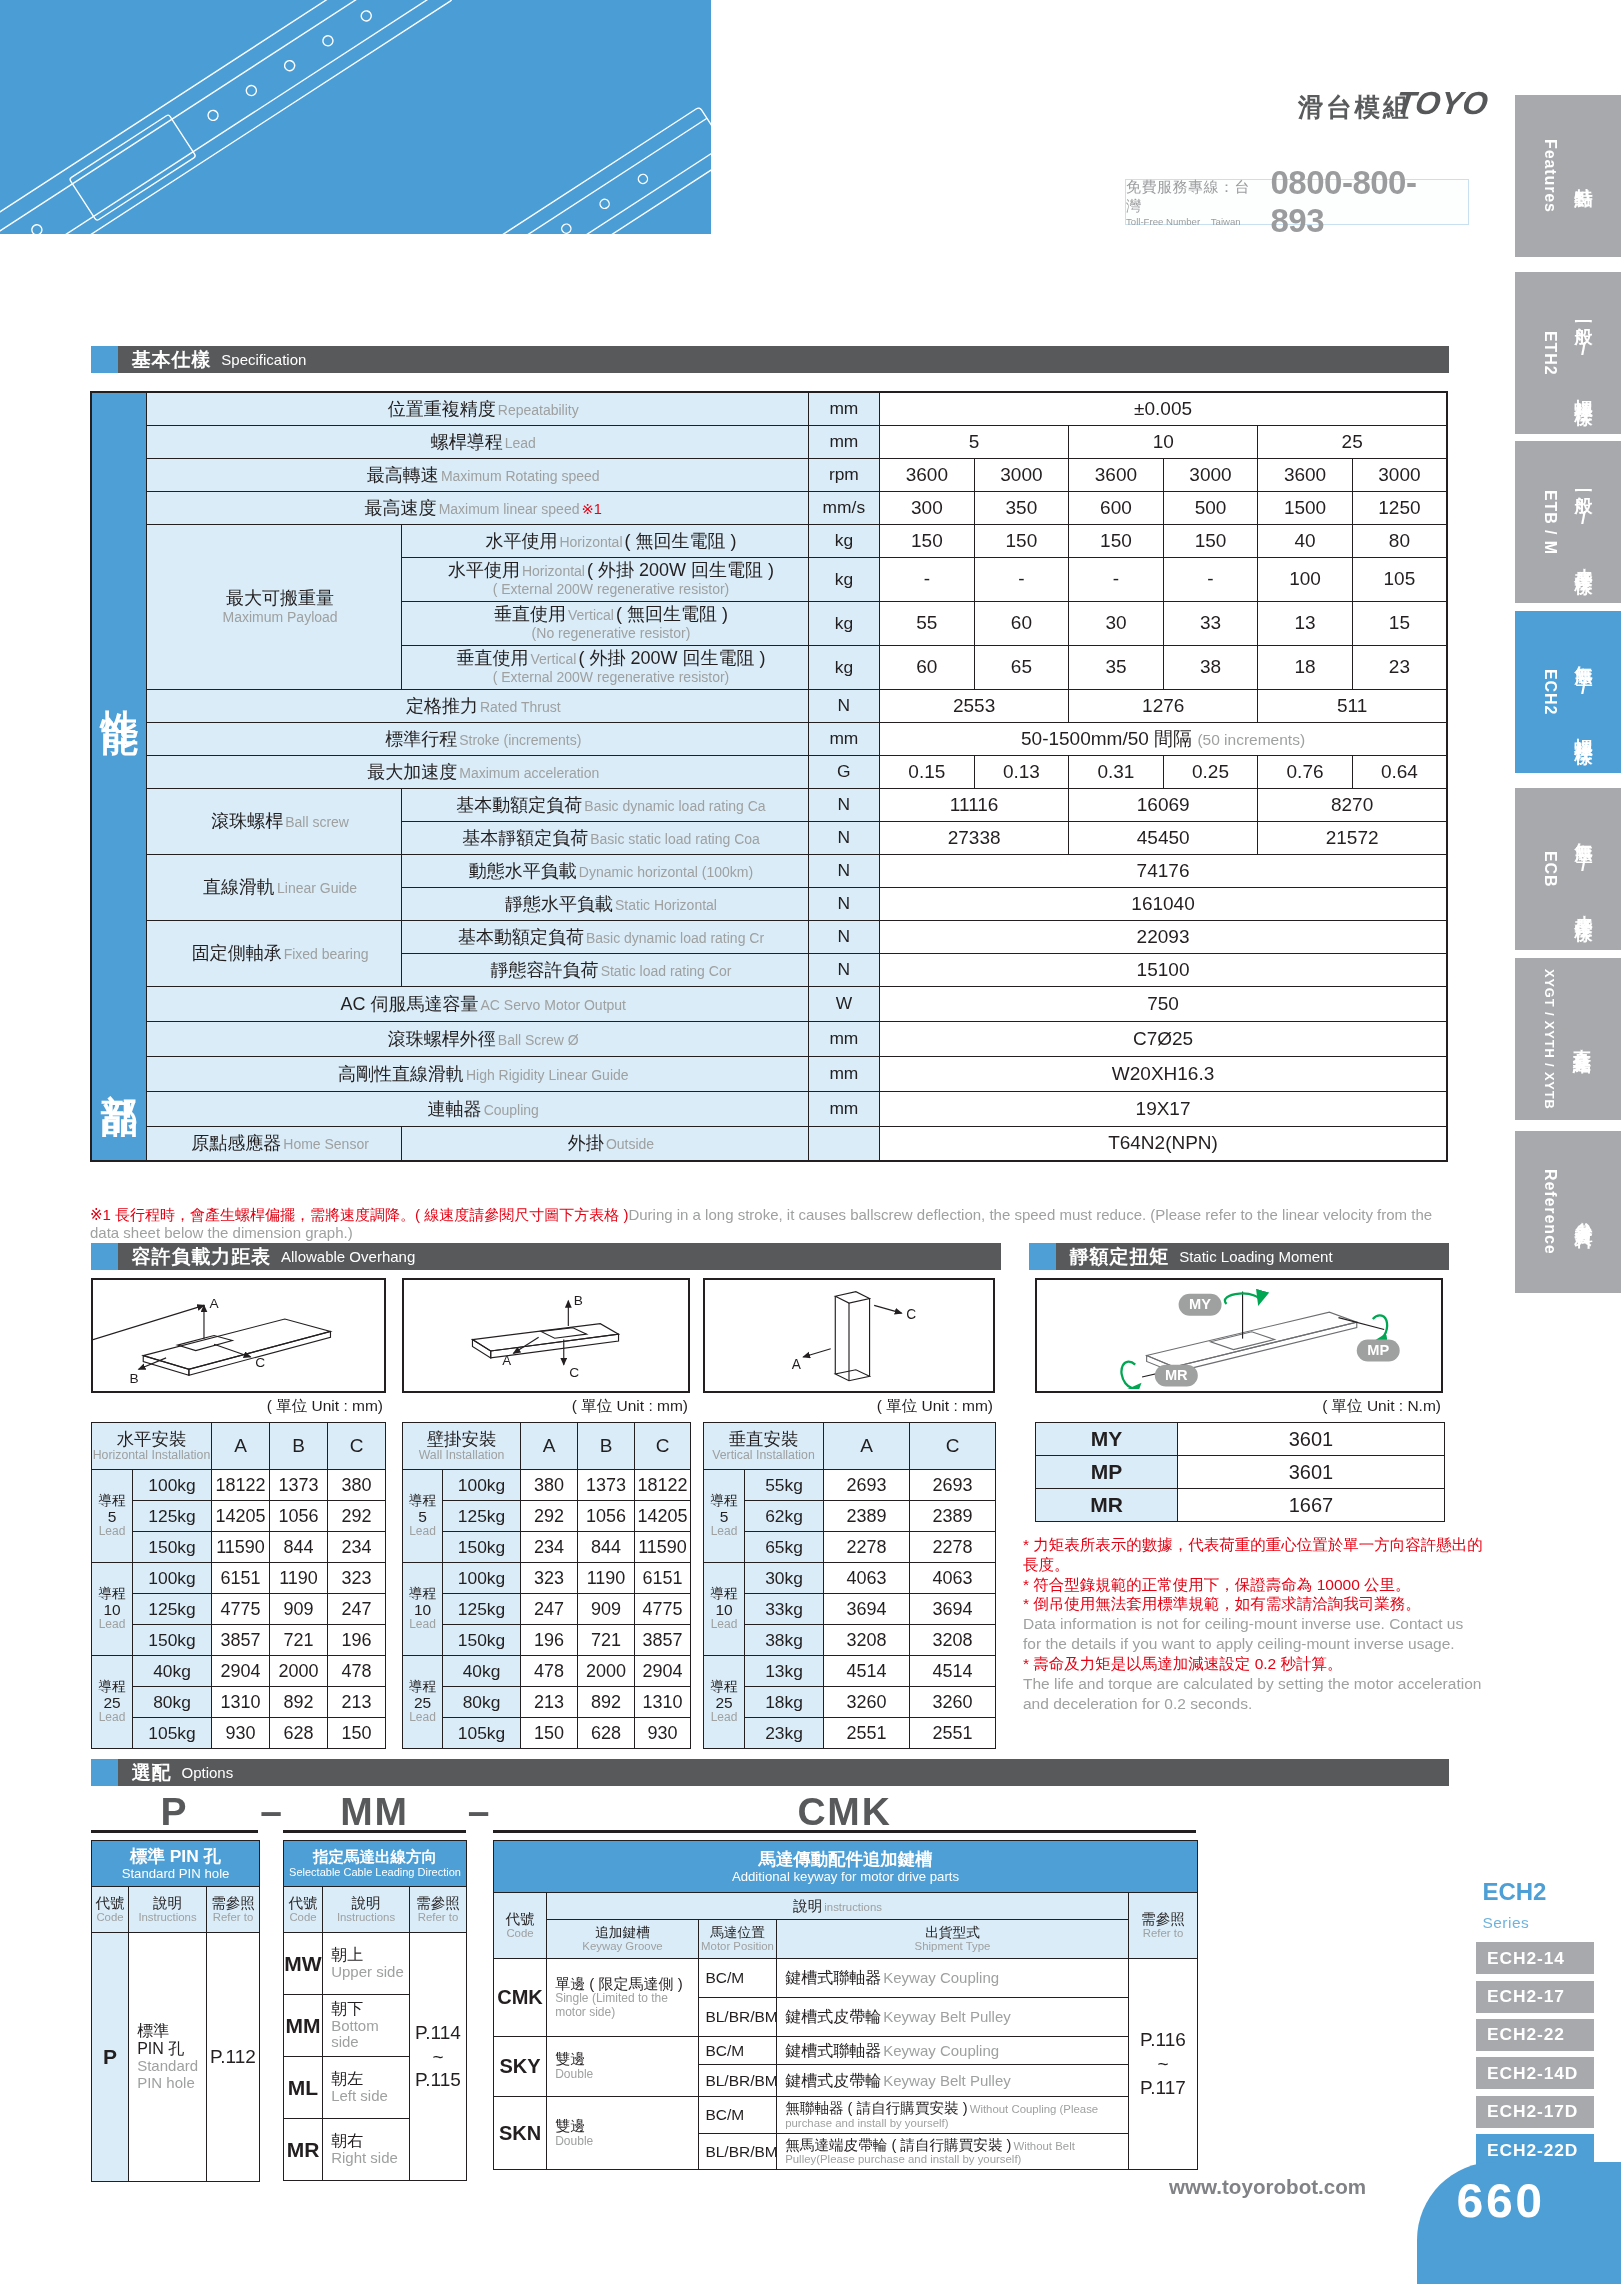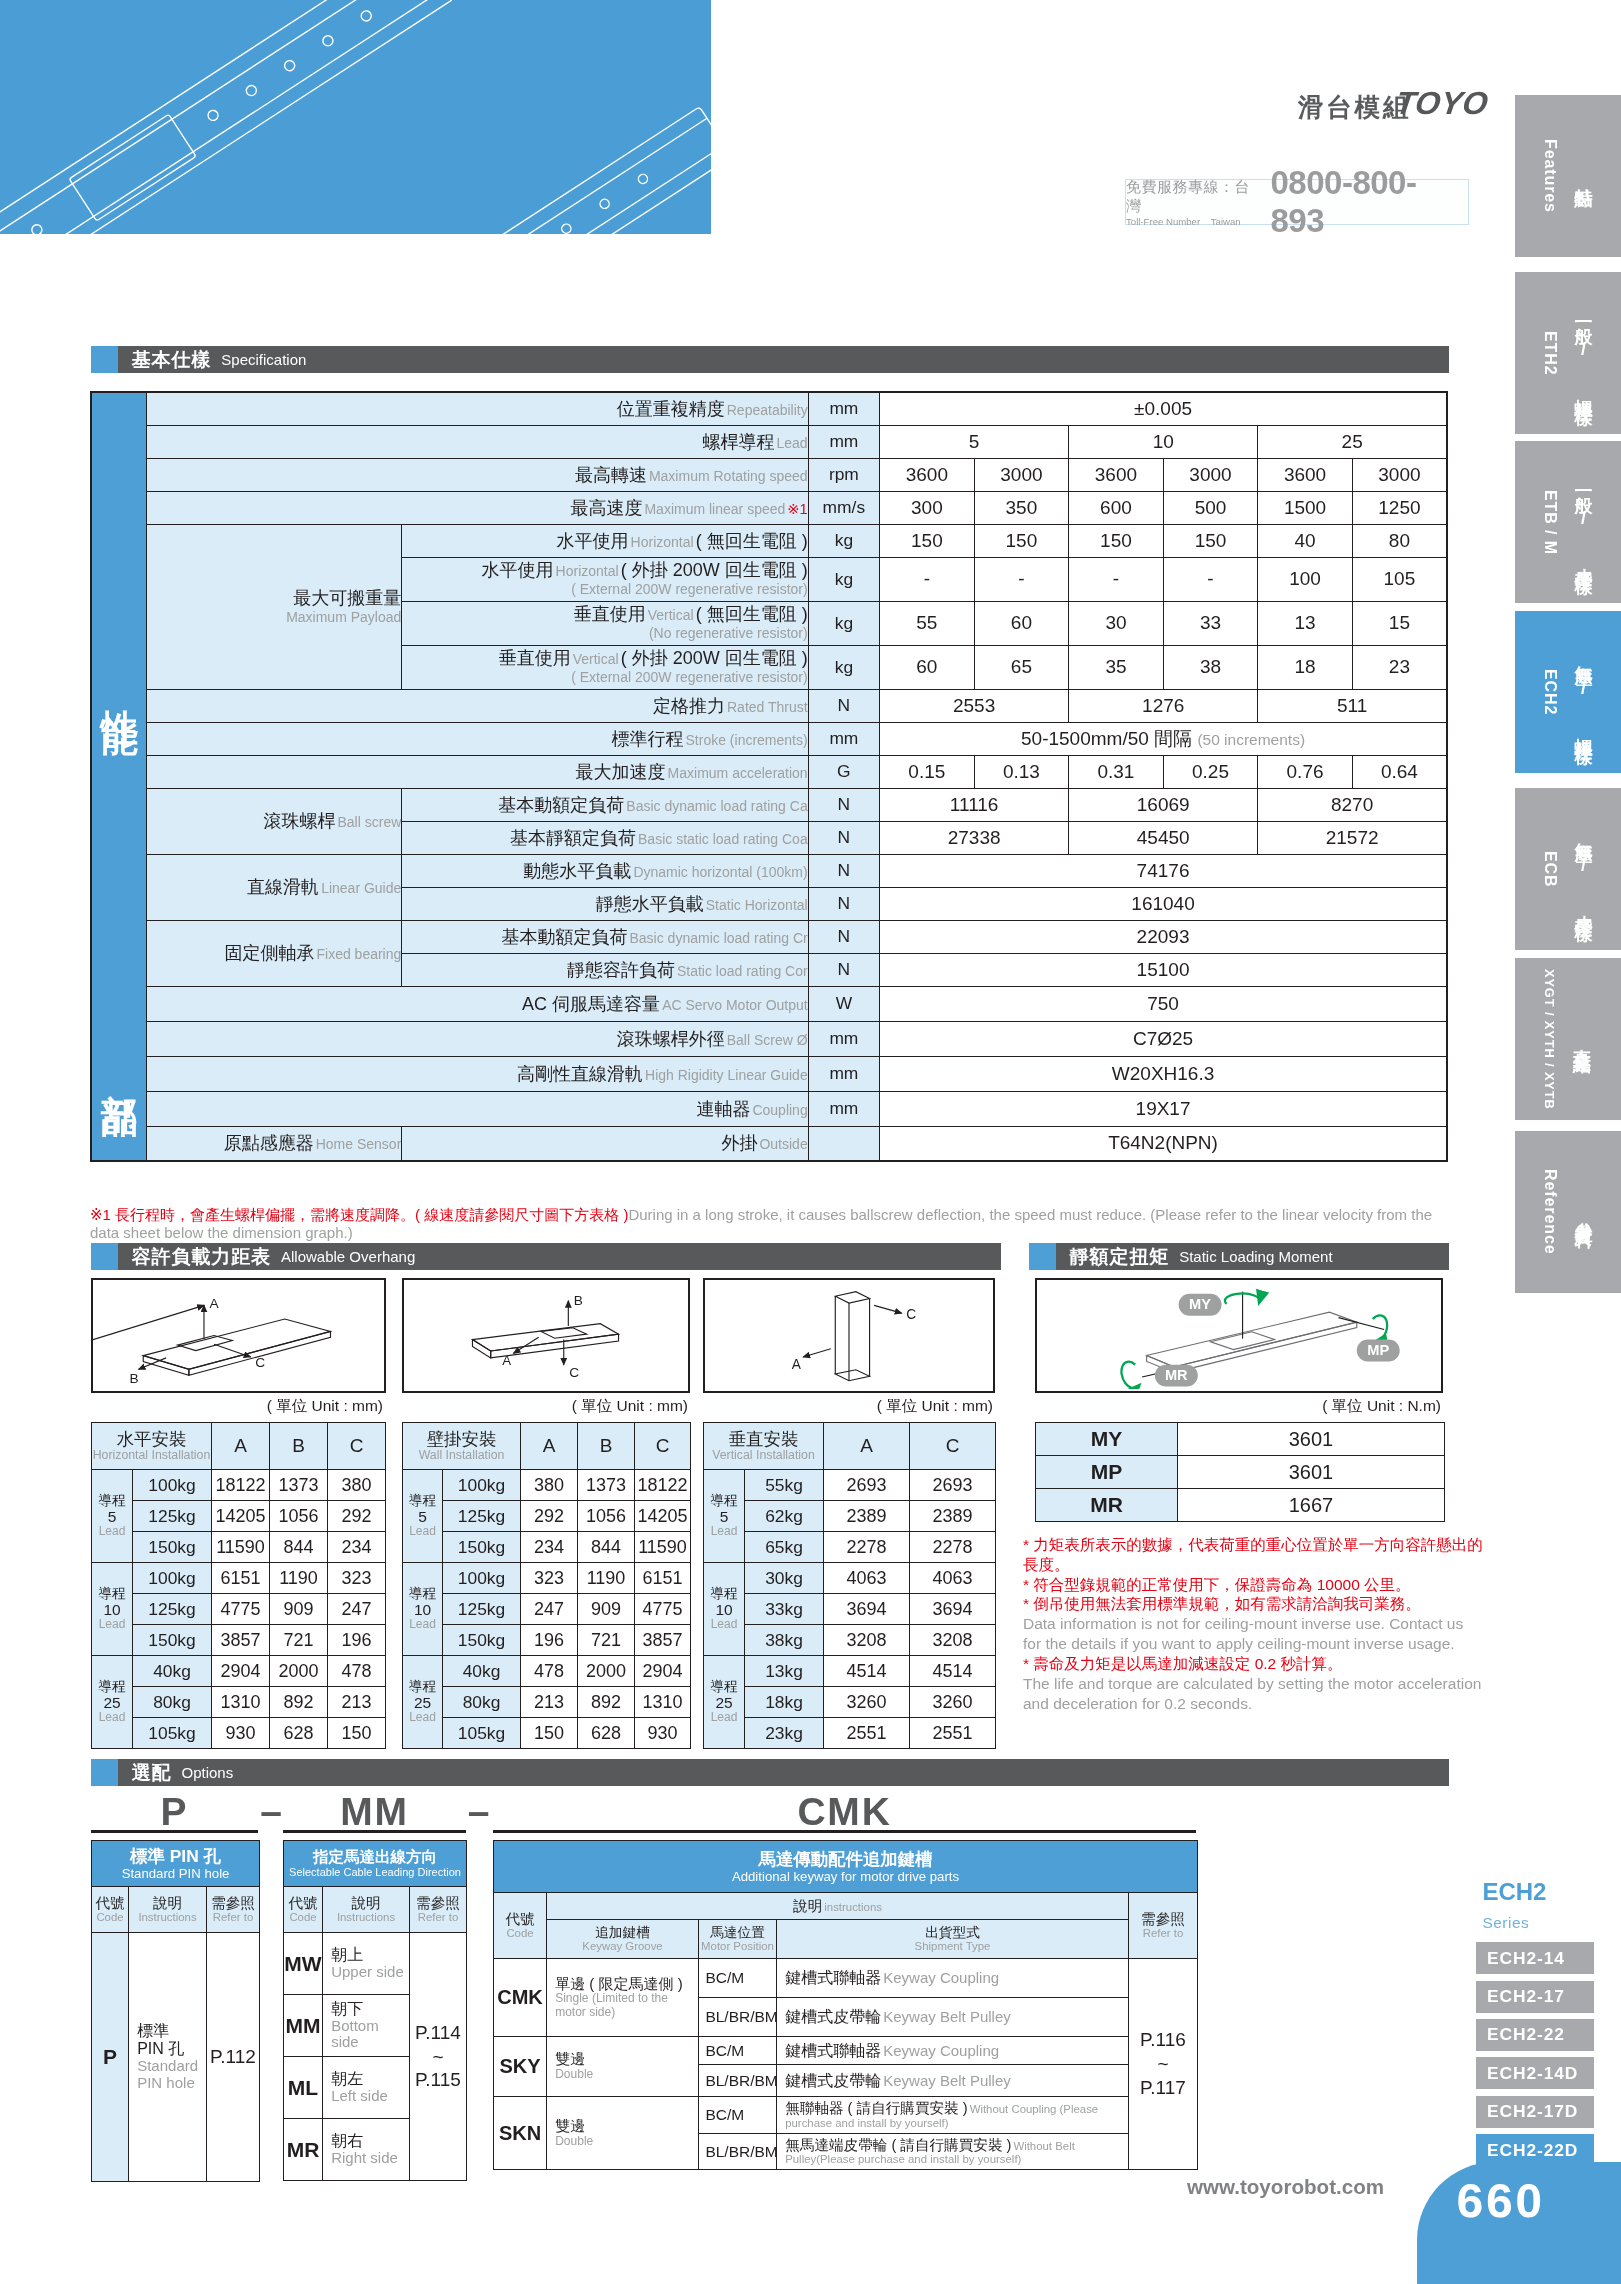--- a/index.html
+++ b/index.html
@@ -26,21 +26,21 @@
   .tab{position:absolute;left:1515px;width:106px;height:162px;background:#a7a9ac;display:flex;flex-direction:row;align-items:center;justify-content:center;gap:12.8px;cursor:pointer}
   .tab.active{background:#4d9fd6}
   .tab .tcode{writing-mode:vertical-rl;font-size:16px;font-weight:600;color:#fff;letter-spacing:0.9px}
   .tab .tzh{writing-mode:vertical-rl;text-orientation:upright;font-size:18px;font-weight:600;color:#fff;letter-spacing:2.7px}
   
   table{border-collapse:collapse;table-layout:fixed}
   td{border:1.4px solid #231f20;vertical-align:middle;text-align:center;padding:0;overflow:hidden}
   .lb{background:#d9ecf8}
   
   #spec{position:absolute;left:90px;top:391px;width:1358px;border:2.3px solid #231f20}
-  #spec td.l{text-align:right;padding-left:12px}
+  #spec td.l{text-align:center;padding-left:12px}
   #spec .zh{font-size:18px}
   #spec .en{font-size:14px;color:#9fa0a0}
   #spec .v{font-size:19px;background:#fff}
   #spec .u{font-size:17.4px;background:#d9ecf8}
   tr.h73{height:33px} tr.h97{height:44px} tr.h76{height:35px}
   #spec .grp{background:#4d9fd6;border-top:none;border-bottom:none}
   .vtext{writing-mode:vertical-rl;text-orientation:upright;color:#fff;font-weight:bold;font-size:37px;letter-spacing:8.2px}
   .subline{line-height:1.18}
   
   #footnote{position:absolute;left:90px;top:1206px;width:1361px;font-size:15px;line-height:1.2}
@@ -80,21 +80,21 @@
   .opt .izh{font-size:16px}
   .opt .ien{font-size:15px;color:#9fa0a0}
   .opt .ref{font-size:19px;line-height:1.25;background:#fff}
   
   #seriesnav{position:absolute;left:1476px;top:1878px;width:118px}
   #seriesnav .st{font-size:24px;font-weight:bold;color:#4d9fd6;margin-bottom:8.2px;padding-left:6.4px}
   #seriesnav .st .sub{font-size:15.5px;font-weight:normal;color:#6fb3dd;letter-spacing:0.5px}
   .sitem{width:118px;height:32px;background:#a7a9ac;color:#fff;font-size:17.4px;font-weight:bold;display:flex;align-items:center;padding-left:11px;box-sizing:border-box;margin-bottom:6.4px;letter-spacing:0.9px;cursor:pointer}
   .sitem.active{background:#4d9fd6}
   
-  #url{position:absolute;left:1169px;top:2175px;width:233px;text-align:center;font-size:20.6px;font-weight:bold;color:#808285}
+  #url{position:absolute;left:1169px;top:2175px;width:233px;text-align:left;font-size:20.6px;font-weight:bold;color:#808285}
   #pagetab{position:absolute;left:1417px;top:2162px;width:204px;height:122px;background:#4d9fd6;border-top-left-radius:78px}
   #pagenum{position:absolute;left:1434px;top:2173px;width:128px;text-align:center;font-size:48px;font-weight:bold;color:#fff;transform:rotate(180deg);letter-spacing:2.7px}
 </style>
 </head>
 <body>
 
 <div id="page">
 
   <div id="hero">
     <svg width="711" height="234" viewBox="0 0 1557 512">

